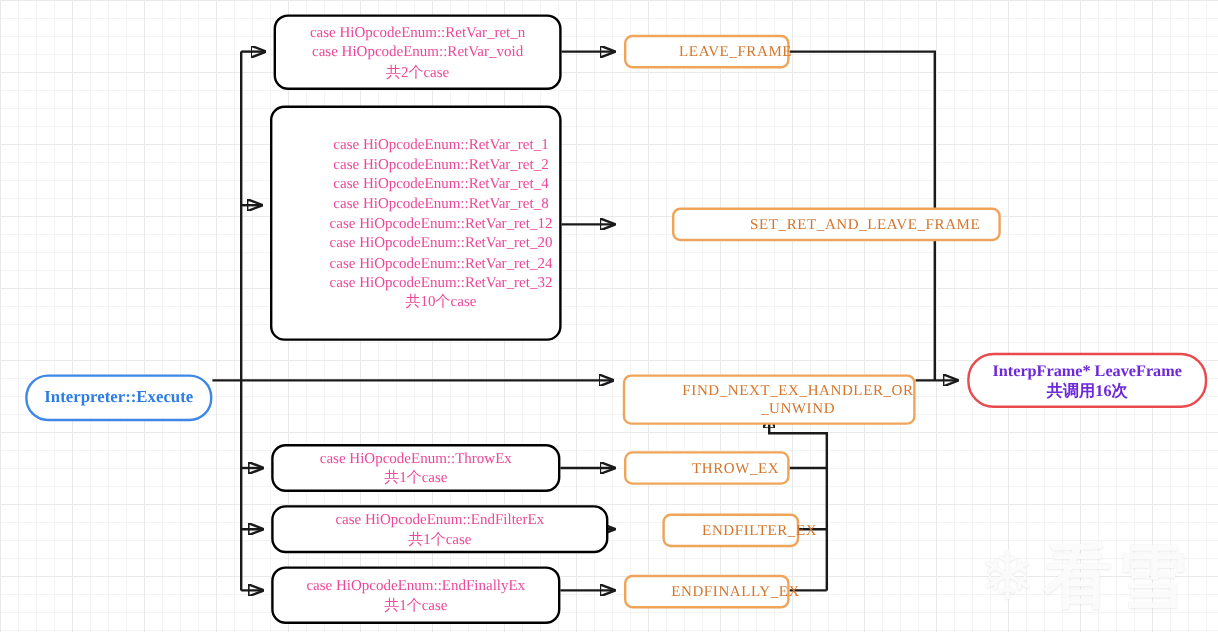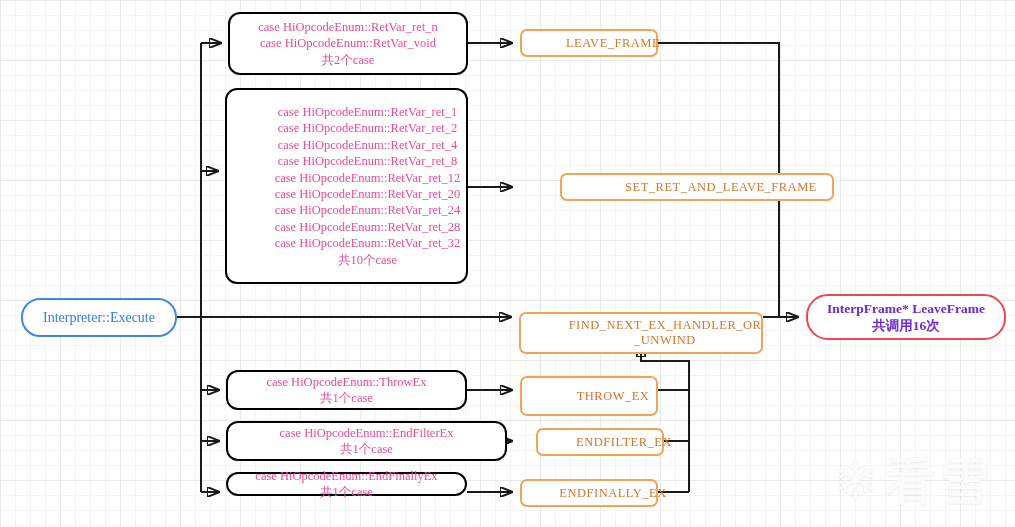--- a/index.html
+++ b/index.html
@@ -14,29 +14,29 @@
       linear-gradient(90deg,#f4f4f4 1px, transparent 1px);
     background-size:60px 60px,60px 60px,15px 15px,15px 15px;
   }
   #edges{position:absolute;left:0;top:0;width:1015px;height:527px;}
   #edges path{fill:none;stroke:#1a1a1a;stroke-width:2;}
   .node{position:absolute;display:flex;flex-direction:column;align-items:center;justify-content:center;
         background:#fff;box-sizing:border-box;text-align:center;}
   .black-box{border:2px solid #000;border-radius:12px;color:#ec4899;font-size:12.5px;line-height:16.4px;}
   .orange-box{border:2px solid #efa45a;border-radius:7px;color:#d4752c;font-size:12.5px;
               letter-spacing:0.5px;line-height:15px;padding-left:48px;}
-  .blue-pill{border:2px solid #3e87e8;border-radius:19px;color:#2e7ce4;font-weight:normal;font-size:14px;}
+  .blue-pill{border:2px solid #3e87e8;border-radius:19px;color:#2e7ce4;font-weight:bold;font-size:14px;margin-top:14px;}
   .red-pill{border:2px solid #ea4a4d;border-radius:22px;color:#6d28d9;font-weight:bold;
             font-size:13.5px;line-height:17px;}
   .wm{position:absolute;right:22px;bottom:18px;display:flex;align-items:center;gap:6px;
       color:rgba(252,252,252,0.95);
       text-shadow:0 1px 2px rgba(0,0,0,0.07),0 0 1px rgba(0,0,0,0.06);
       user-select:none;pointer-events:none;}
   .wm .flake{font-size:56px;line-height:56px;}
-  .wm .wm-text{font-size:50px;line-height:56px;font-weight:bold;letter-spacing:4px;
+  .wm .wm-text{font-size:58px;line-height:56px;font-weight:bold;letter-spacing:4px;
       font-family:"Liberation Sans","DejaVu Sans",sans-serif;}
 </style>
 </head>
 <body>
 
 <div id="canvas">
 
   <svg id="edges" width="1015" height="527" viewBox="0 0 1015 527">
     <defs>
       <marker id="arr" markerWidth="13" markerHeight="10" refX="11" refY="5" orient="auto" markerUnits="userSpaceOnUse">
@@ -83,58 +83,57 @@
   </div>
 
   <div class="black-box node" style="left:225px;top:88px;width:243px;height:196px;line-height:16.4px;padding-left:42px;">
     <div>case HiOpcodeEnum::RetVar_ret_1</div>
     <div>case HiOpcodeEnum::RetVar_ret_2</div>
     <div>case HiOpcodeEnum::RetVar_ret_4</div>
     <div>case HiOpcodeEnum::RetVar_ret_8</div>
     <div>case HiOpcodeEnum::RetVar_ret_12</div>
     <div>case HiOpcodeEnum::RetVar_ret_20</div>
     <div>case HiOpcodeEnum::RetVar_ret_24</div>
-    <div>case HiOpcodeEnum::RetVar_ret_28</div>
     <div>case HiOpcodeEnum::RetVar_ret_32</div>
     <div>共10个case</div>
   </div>
 
   <div class="black-box node" style="left:226px;top:370px;width:241px;height:40px;">
     <div>case HiOpcodeEnum::ThrowEx</div>
     <div>共1个case</div>
   </div>
 
   <div class="black-box node" style="left:226px;top:421px;width:281px;height:40px;">
     <div>case HiOpcodeEnum::EndFilterEx</div>
     <div>共1个case</div>
   </div>
 
-  <div class="black-box node" style="left:226px;top:472px;width:241px;height:24px;">
+  <div class="black-box node" style="left:226px;top:472px;width:241px;height:48px;">
     <div>case HiOpcodeEnum::EndFinallyEx</div>
     <div>共1个case</div>
   </div>
 
   <div class="orange-box node" style="left:520px;top:29px;width:138px;height:28px;">
     <span>LEAVE_FRAME</span>
   </div>
 
   <div class="orange-box node" style="left:520px;top:173px;width:274px;height:28px;margin-left:40px;">
     <span>SET_RET_AND_LEAVE_FRAME</span>
   </div>
 
   <div class="orange-box node" style="left:519px;top:312px;width:244px;height:42px;">
     <div>FIND_NEXT_EX_HANDLER_OR</div>
     <div>_UNWIND</div>
   </div>
 
-  <div class="orange-box node" style="left:520px;top:376px;width:138px;height:40px;text-align:center;">
+  <div class="orange-box node" style="left:520px;top:376px;width:138px;height:28px;text-align:center;">
     <span>THROW_EX</span>
   </div>
 
-  <div class="orange-box node" style="left:536px;top:428px;width:128px;height:28px;text-align:right;">
+  <div class="orange-box node" style="left:552px;top:428px;width:114px;height:28px;text-align:right;">
     <span>ENDFILTER_EX</span>
   </div>
 
   <div class="orange-box node" style="left:520px;top:479px;width:138px;height:28px;">
     <span>ENDFINALLY_EX</span>
   </div>
 
   <div class="node red-pill" style="left:806px;top:294px;width:200px;height:46px;">
     <div>InterpFrame* LeaveFrame</div>
     <div>共调用16次</div>

